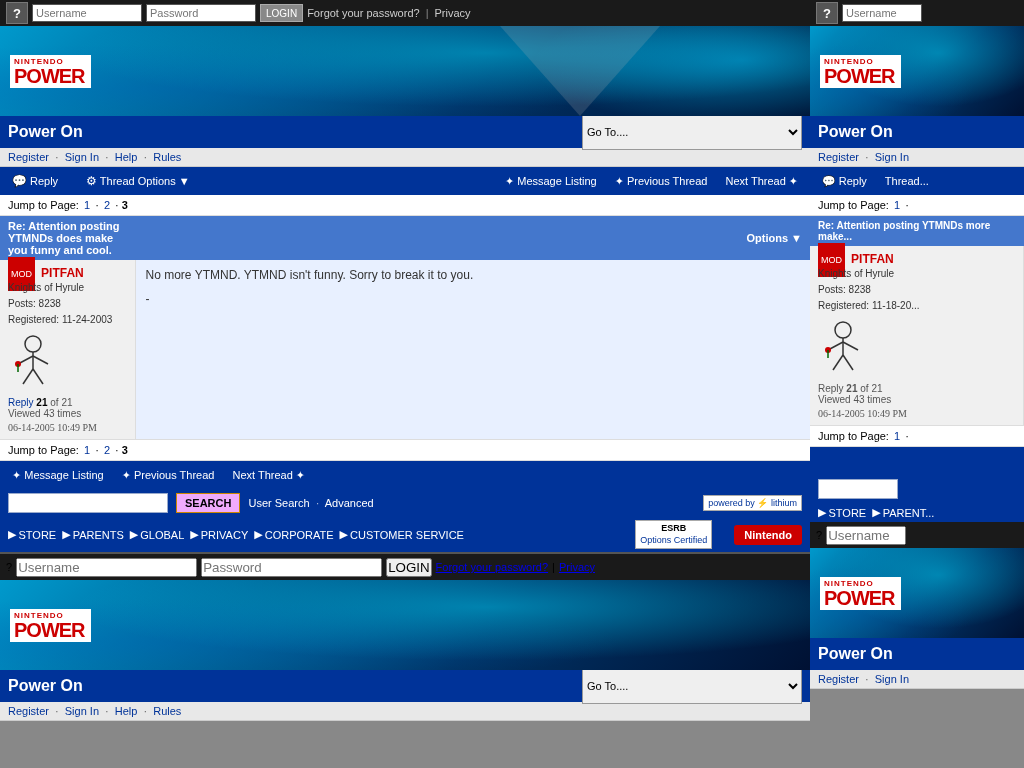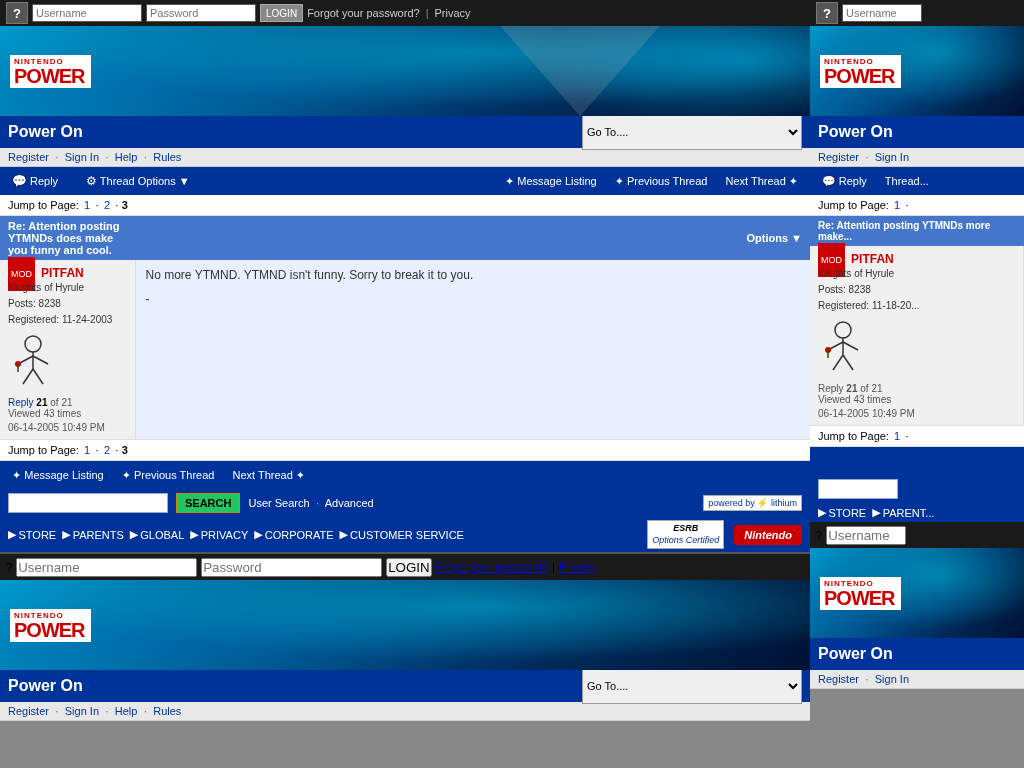--- a/index.html
+++ b/index.html
@@ -204,21 +204,21 @@
       font-weight: normal;
       margin-right: 3px;
     }
     .author-info { font-size: 10px; color: #333; line-height: 1.6; }
     .avatar-area { margin: 6px 0; }
     
 
     .post-meta { font-size: 10px; color: #555; margin-top: 6px; }
     .post-meta a { color: #003399; text-decoration: none; }
     .post-meta .reply-num { font-weight: bold; color: #000; }
-    .post-timestamp { font-size: 10px; color: #555; margin-top: 3px; }
+    .post-timestamp { font-size: 10px; color: #555; margin-top: 3px; font-family: Liberation Serif, serif; }
 
     .post-content-text { font-size: 12px; color: #333; line-height: 1.5; }
     .post-content-dash { font-size: 12px; color: #333; margin-top: 8px; }
 
     
     .bottom-bar {
       background: #003399;
       display: flex;
       align-items: center;
       padding: 2px 6px;
@@ -236,21 +236,21 @@
     }
     .search-input {
       width: 160px;
       height: 20px;
       font-size: 11px;
       border: 1px solid #99aacc;
       padding: 1px 4px;
       background: #fff;
     }
     .search-btn {
-      background: #22c55e;
+      background: #f0abfc;
       color: #000;
       border: 1px solid #cc8800;
       font-size: 11px;
       font-weight: bold;
       padding: 1px 8px;
       height: 20px;
       cursor: pointer;
       text-transform: uppercase;
     }
     .search-links a { color: #fff; text-decoration: none; font-size: 11px; }
@@ -277,21 +277,21 @@
       color: #fff;
       text-decoration: none;
       font-size: 11px;
       display: flex;
       align-items: center;
       gap: 2px;
     }
     .footer-nav-right { margin-left: auto; display: flex; gap: 8px; align-items: center; }
 
     
-    .badges { display: flex; align-items: center; gap: 10px; font-style: italic; }
+    .badges { display: flex; align-items: center; gap: 22px; }
 
     
     .side-col .login-bar { background: #1a1a1a; }
     .side-col .banner { height: 90px; }
     .side-col .forum-header { height: 32px; }
     .side-col .thread-bar { }
 
     
     .bottom-section { border-top: 2px solid #555; }
 

